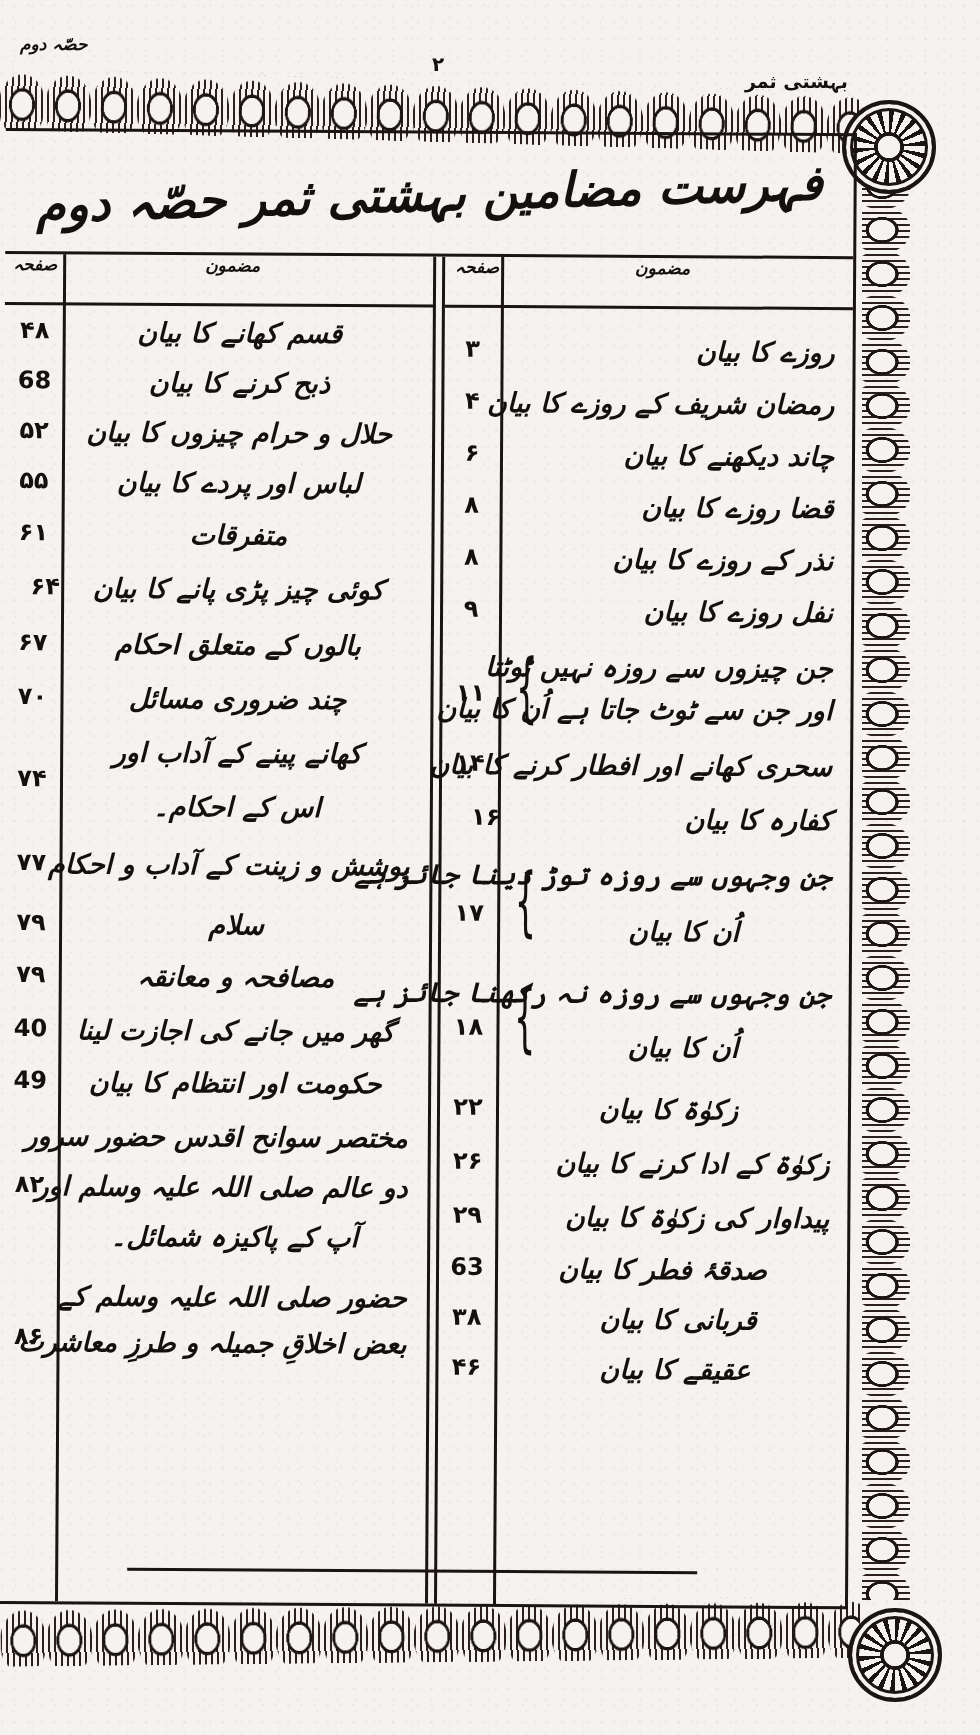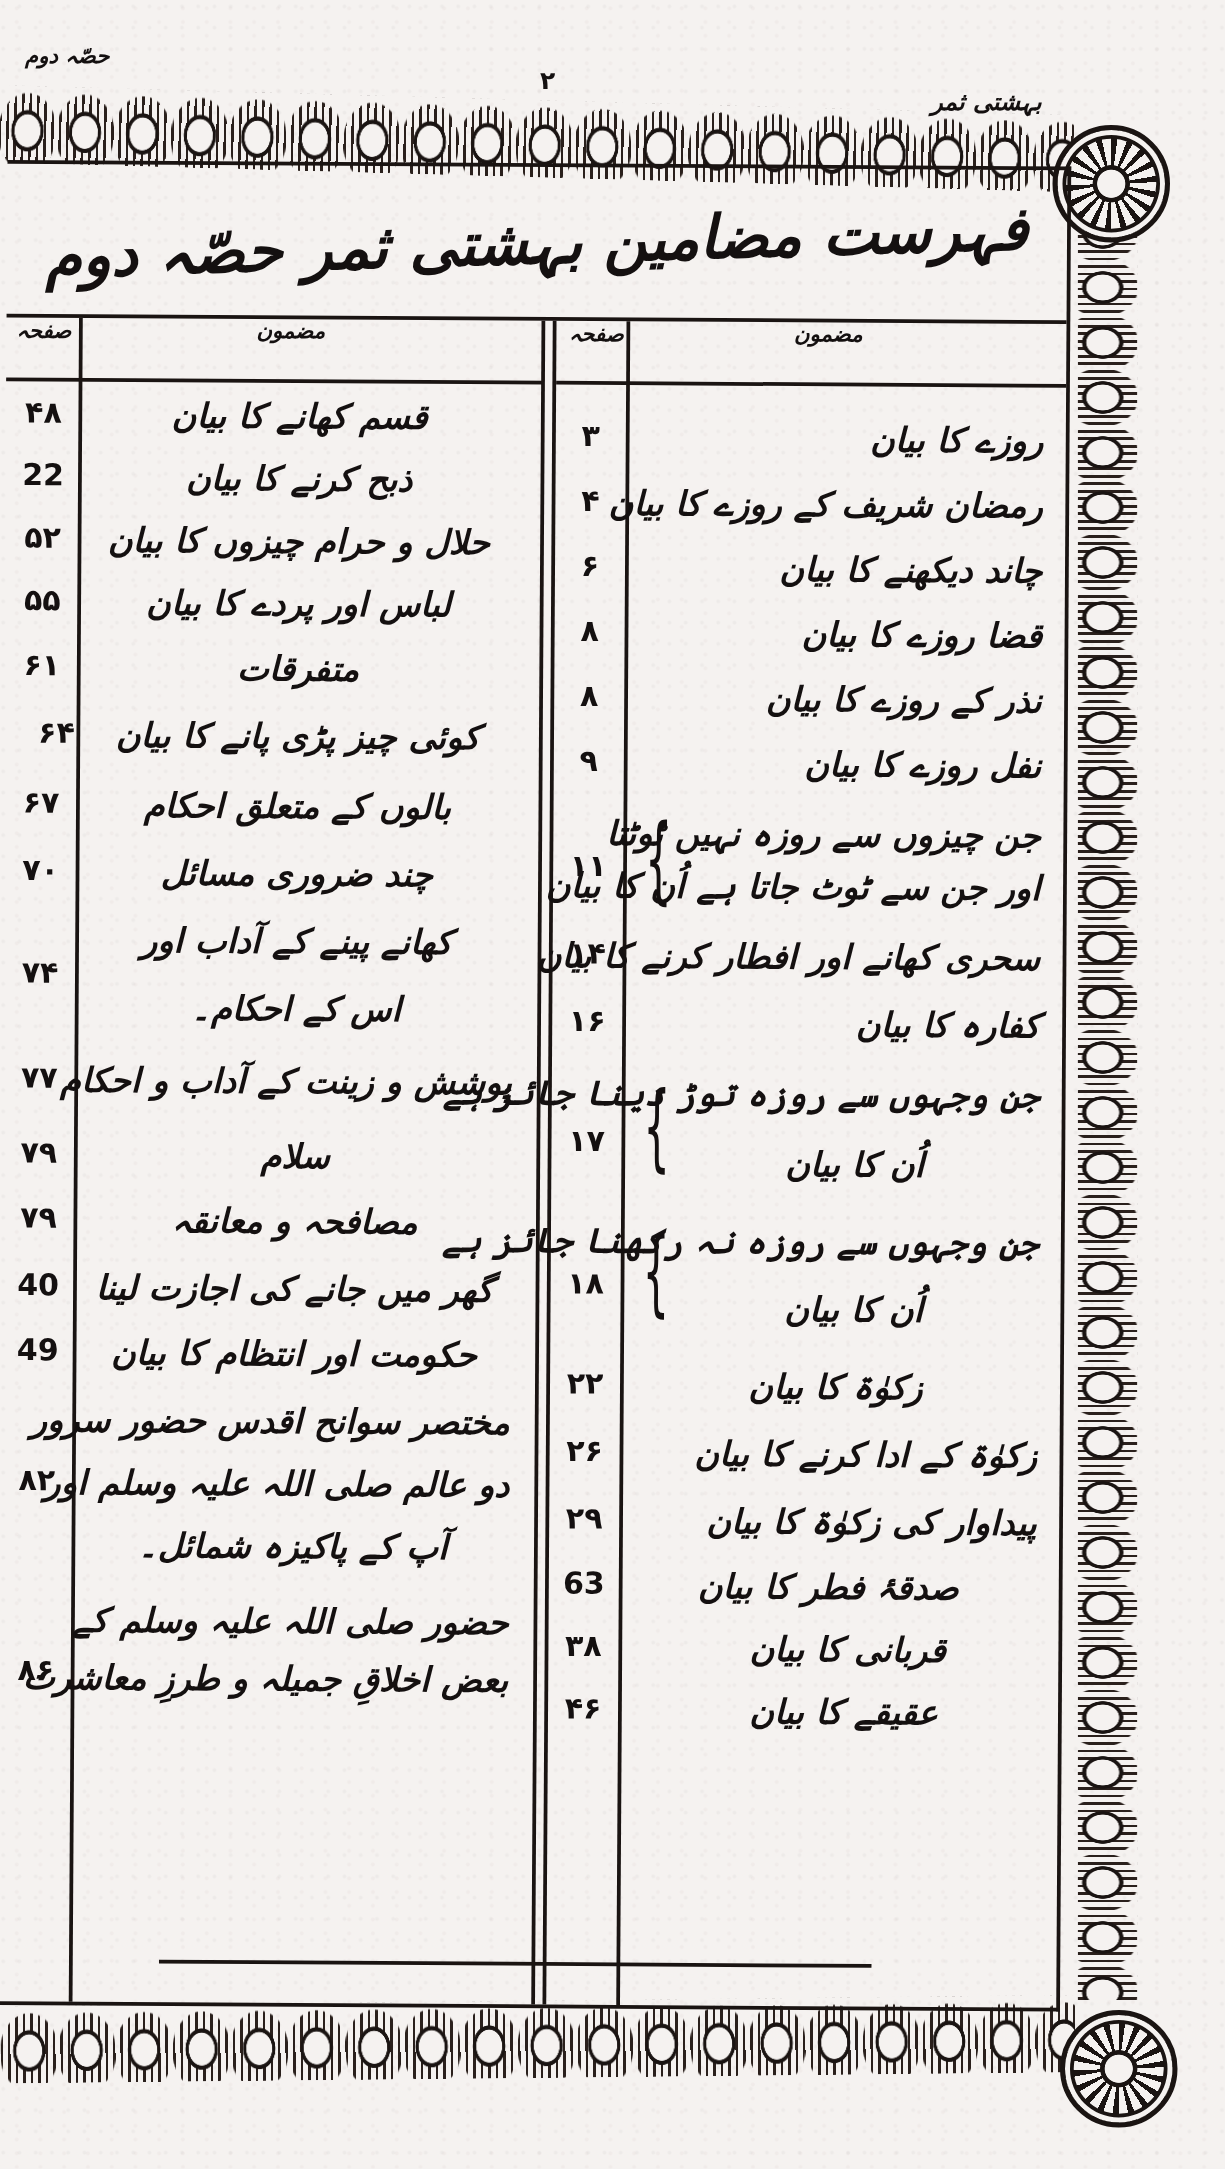--- a/index.html
+++ b/index.html
@@ -19,21 +19,21 @@
         radial-gradient(circle at 70% 60%, rgba(120,60,60,0.04) 0 1px, transparent 2px) 0 0/19px 11px,
         #f5f2f0;
     }
     .running-head-left {
       position: absolute; left: 20px; top: 34px;
       font-size: 17px; font-weight: bold; font-style: italic;
       direction: rtl;
     }
     .running-head-right {
       position: absolute; left: 745px; top: 70px;
-      font-size: 19px; font-weight: bold; font-style: italic;
+      font-size: 19px; font-weight: bold; 
       direction: rtl;
     }
     .page-number {
       position: absolute; left: 432px; top: 52px;
       font-size: 20px; font-weight: bold;
     }
     
     .orn-top, .orn-bottom {
       position: absolute; height: 62px;
       background:
@@ -165,21 +165,21 @@
     <div class="head-row">
       <span class="hdr page">صفحہ</span>
       <span class="hdr topic">مضمون</span>
     </div>
 
     <div class="entry" style="top:62px">
       <span class="num" style="left:4px">۴۸</span>
       <span class="txt">قسم کھانے کا بیان</span>
     </div>
     <div class="entry" style="top:112px">
-      <span class="num" style="left:4px">22</span>
+      <span class="num" style="left:4px">68</span>
       <span class="txt">ذبح کرنے کا بیان</span>
     </div>
     <div class="entry" style="top:162px">
       <span class="num" style="left:4px">۵۲</span>
       <span class="txt">حلال و حرام چیزوں کا بیان</span>
     </div>
     <div class="entry" style="top:212px">
       <span class="num" style="left:4px">۵۵</span>
       <span class="txt">لباس اور پردے کا بیان</span>
     </div>
@@ -274,21 +274,21 @@
       <span class="num" style="left:2px;top:28px">۱۱</span>
       <span class="brace" style="left:60px;top:-2px">{</span>
       <span class="txt">جن چیزوں سے روزہ نہیں ٹوٹتا</span>
       <span class="txt" style="top:42px">اور جن سے ٹوٹ جاتا ہے اُن کا بیان</span>
     </div>
     <div class="entry" style="top:492px">
       <span class="num" style="left:2px">۱۴</span>
       <span class="txt">سحری کھانے اور افطار کرنے کا بیان</span>
     </div>
     <div class="entry" style="top:546px">
-      <span class="num" style="left:2px">۱۶</span>
+      <span class="num" style="left:18px">۱۶</span>
       <span class="txt">کفارہ کا بیان</span>
     </div>
     <div class="entry" style="top:602px">
       <span class="num" style="left:2px;top:40px">۱۷</span>
       <span class="brace" style="left:60px;top:4px">{</span>
       <span class="txt">جن وجہوں سے روزہ توڑ دینا جائز ہے</span>
       <span class="txt" style="top:56px;right:110px">اُن کا بیان</span>
     </div>
     <div class="entry" style="top:720px">
       <span class="num" style="left:2px;top:36px">۱۸</span>

